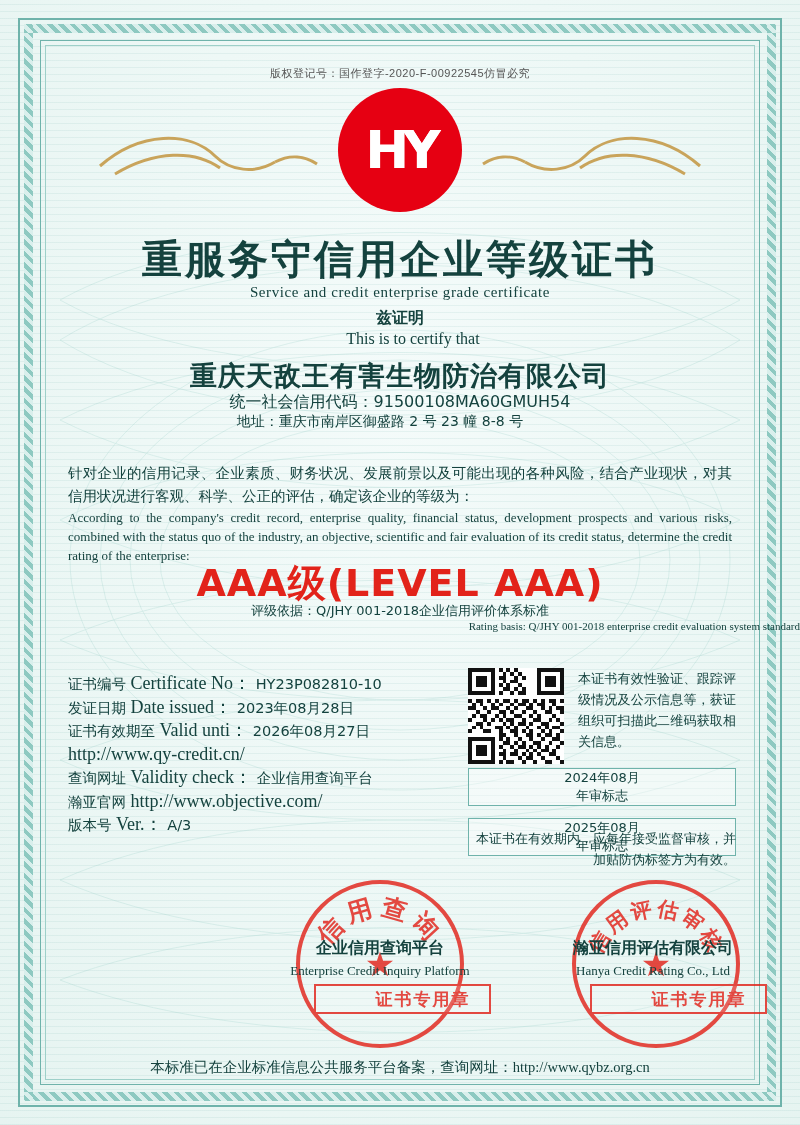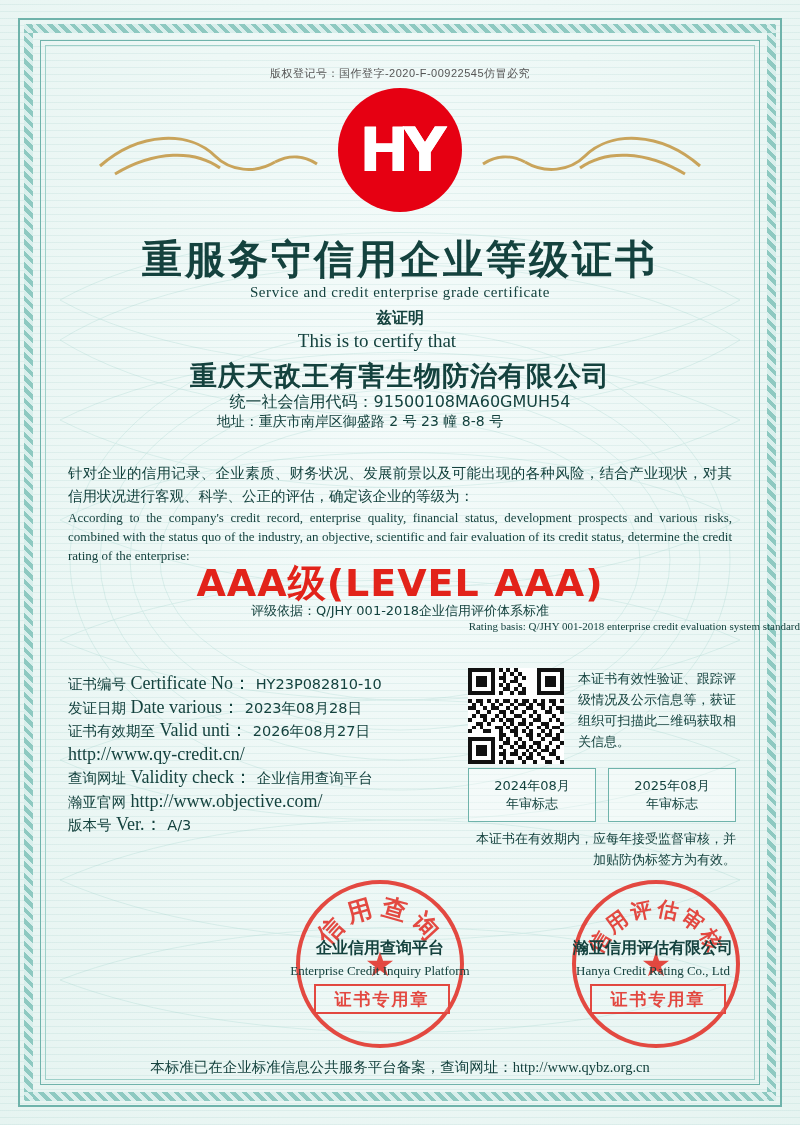--- a/index.html
+++ b/index.html
@@ -56,21 +56,21 @@
 
   
   .logo-wrap{position:absolute;top:88px;left:0;width:800px;height:130px;}
   .logo-circle{
     position:absolute;left:50%;top:0;transform:translateX(-50%);
     width:124px;height:124px;border-radius:50%;
     background:#e60012;
     display:flex;align-items:center;justify-content:center;
   }
   .logo-glyph{
-    color:#fff;font-weight:bold;font-size:60px;line-height:1;
+    color:#fff;font-weight:bold;font-size:52px;line-height:1;
     font-family:"DejaVu Sans", sans-serif;
     letter-spacing:-6px;
     text-shadow:0 0 0 #fff;
   }
   .flourish{
     position:absolute;top:38px;width:230px;height:60px;
   }
   .flourish.left{left:95px;}
   .flourish.right{right:95px;}
 
@@ -84,37 +84,39 @@
     font-size:15px;color:#14423e;letter-spacing:.6px;
     font-family:"Liberation Serif", serif;
   }
   .certify-cn{
     position:absolute;top:308px;left:0;width:800px;text-align:center;
     font-size:16px;color:#14423e;font-weight:bold;
     font-family:"DejaVu Sans", sans-serif;
   }
   .certify-en{
     position:absolute;top:330px;left:0;width:754px;text-align:center;
-    font-size:19px;color:#14423e;
+    font-size:16px;color:#14423e;
     font-family:"Liberation Serif", serif;
+    padding-left:36px;
   }
   .company{
     position:absolute;top:358px;left:0;width:800px;text-align:center;
     font-size:27px;font-weight:bold;color:#14423e;letter-spacing:1px;
     font-family:"DejaVu Sans", sans-serif;
   }
   .uscc{
     position:absolute;top:392px;left:0;width:800px;text-align:center;
     font-size:16px;color:#14423e;
     font-family:"DejaVu Sans", sans-serif;
   }
   .addr{
     position:absolute;top:413px;left:0;width:720px;text-align:center;
     font-size:14px;color:#14423e;
     font-family:"DejaVu Sans", sans-serif;
+    padding-left:20px;
   }
 
   .body-cn{
     position:absolute;top:462px;left:68px;width:664px;
     font-size:14.5px;line-height:23px;color:#14423e;text-align:justify;
     font-family:"DejaVu Sans", sans-serif;
   }
   .body-en{
     position:absolute;top:508px;left:68px;width:664px;
     font-size:13px;line-height:19px;color:#14423e;text-align:justify;
@@ -151,21 +153,21 @@
     position:absolute;top:668px;left:468px;width:96px;height:96px;
     background:#fff;
   }
   .qr-note{
     position:absolute;top:668px;left:578px;width:158px;
     font-size:13px;line-height:21px;color:#14423e;text-align:justify;
     font-family:"DejaVu Sans", sans-serif;
   }
   .annual{
     position:absolute;top:768px;left:468px;width:268px;height:54px;
-    display:flex;gap:12px;
+    display:flex;gap:12px;flex-direction:column;
   }
   .annual .box{
     flex:1;border:1px solid #6fb3ab;display:flex;flex-direction:column;
     align-items:center;justify-content:center;
     font-size:13px;color:#14423e;line-height:18px;
     font-family:"DejaVu Sans", sans-serif;
     background:rgba(255,255,255,.35);
   }
   .annual-note{
     position:absolute;top:828px;left:468px;width:268px;
@@ -184,21 +186,21 @@
     position:absolute;left:50%;top:50%;transform:translate(-50%,-50%);
     color:#e2231a;font-size:34px;line-height:1;
   }
   .seal .arc{
     position:absolute;left:0;top:0;width:160px;height:160px;
   }
   .seal .ribbon{
     position:absolute;left:14px;top:100px;width:132px;height:26px;
     border:2px solid #e2231a;color:#e2231a;font-size:17px;font-weight:bold;
     display:flex;align-items:center;justify-content:center;letter-spacing:2px;
-    font-family:"DejaVu Sans", sans-serif;background:rgba(255,255,255,.15);
+    font-family:"DejaVu Sans", sans-serif;background:rgba(255,255,255,.15);padding-left:41px;
   }
   .org{
     position:absolute;font-size:16px;color:#14423e;font-weight:bold;
     font-family:"DejaVu Sans", sans-serif;text-align:center;
   }
   .org .en{display:block;font-size:13px;font-weight:normal;
     font-family:"Liberation Serif", serif;margin-top:4px;}
   .org.left{left:280px;top:938px;width:200px;}
   .org.right{left:548px;top:938px;width:210px;}
 
@@ -277,21 +279,21 @@
   <div class="basis-en">Rating basis: Q/JHY 001-2018 enterprise credit evaluation system standard</div>
 
   <div class="details">
     <div class="row">
       <span>证书编号</span>
       <span class="lbl-en">Certificate No：</span>
       <span>HY23P082810-10</span>
     </div>
     <div class="row">
       <span>发证日期</span>
-      <span class="lbl-en">Date various：</span>
+      <span class="lbl-en">Date issued：</span>
       <span>2023年08月28日</span>
     </div>
     <div class="row">
       <span>证书有效期至</span>
       <span class="lbl-en">Valid unti：</span>
       <span>2026年08月27日</span>
     </div>
     <div class="row">
       <span class="lbl-en">http://www.qy-credit.cn/</span>
     </div>

